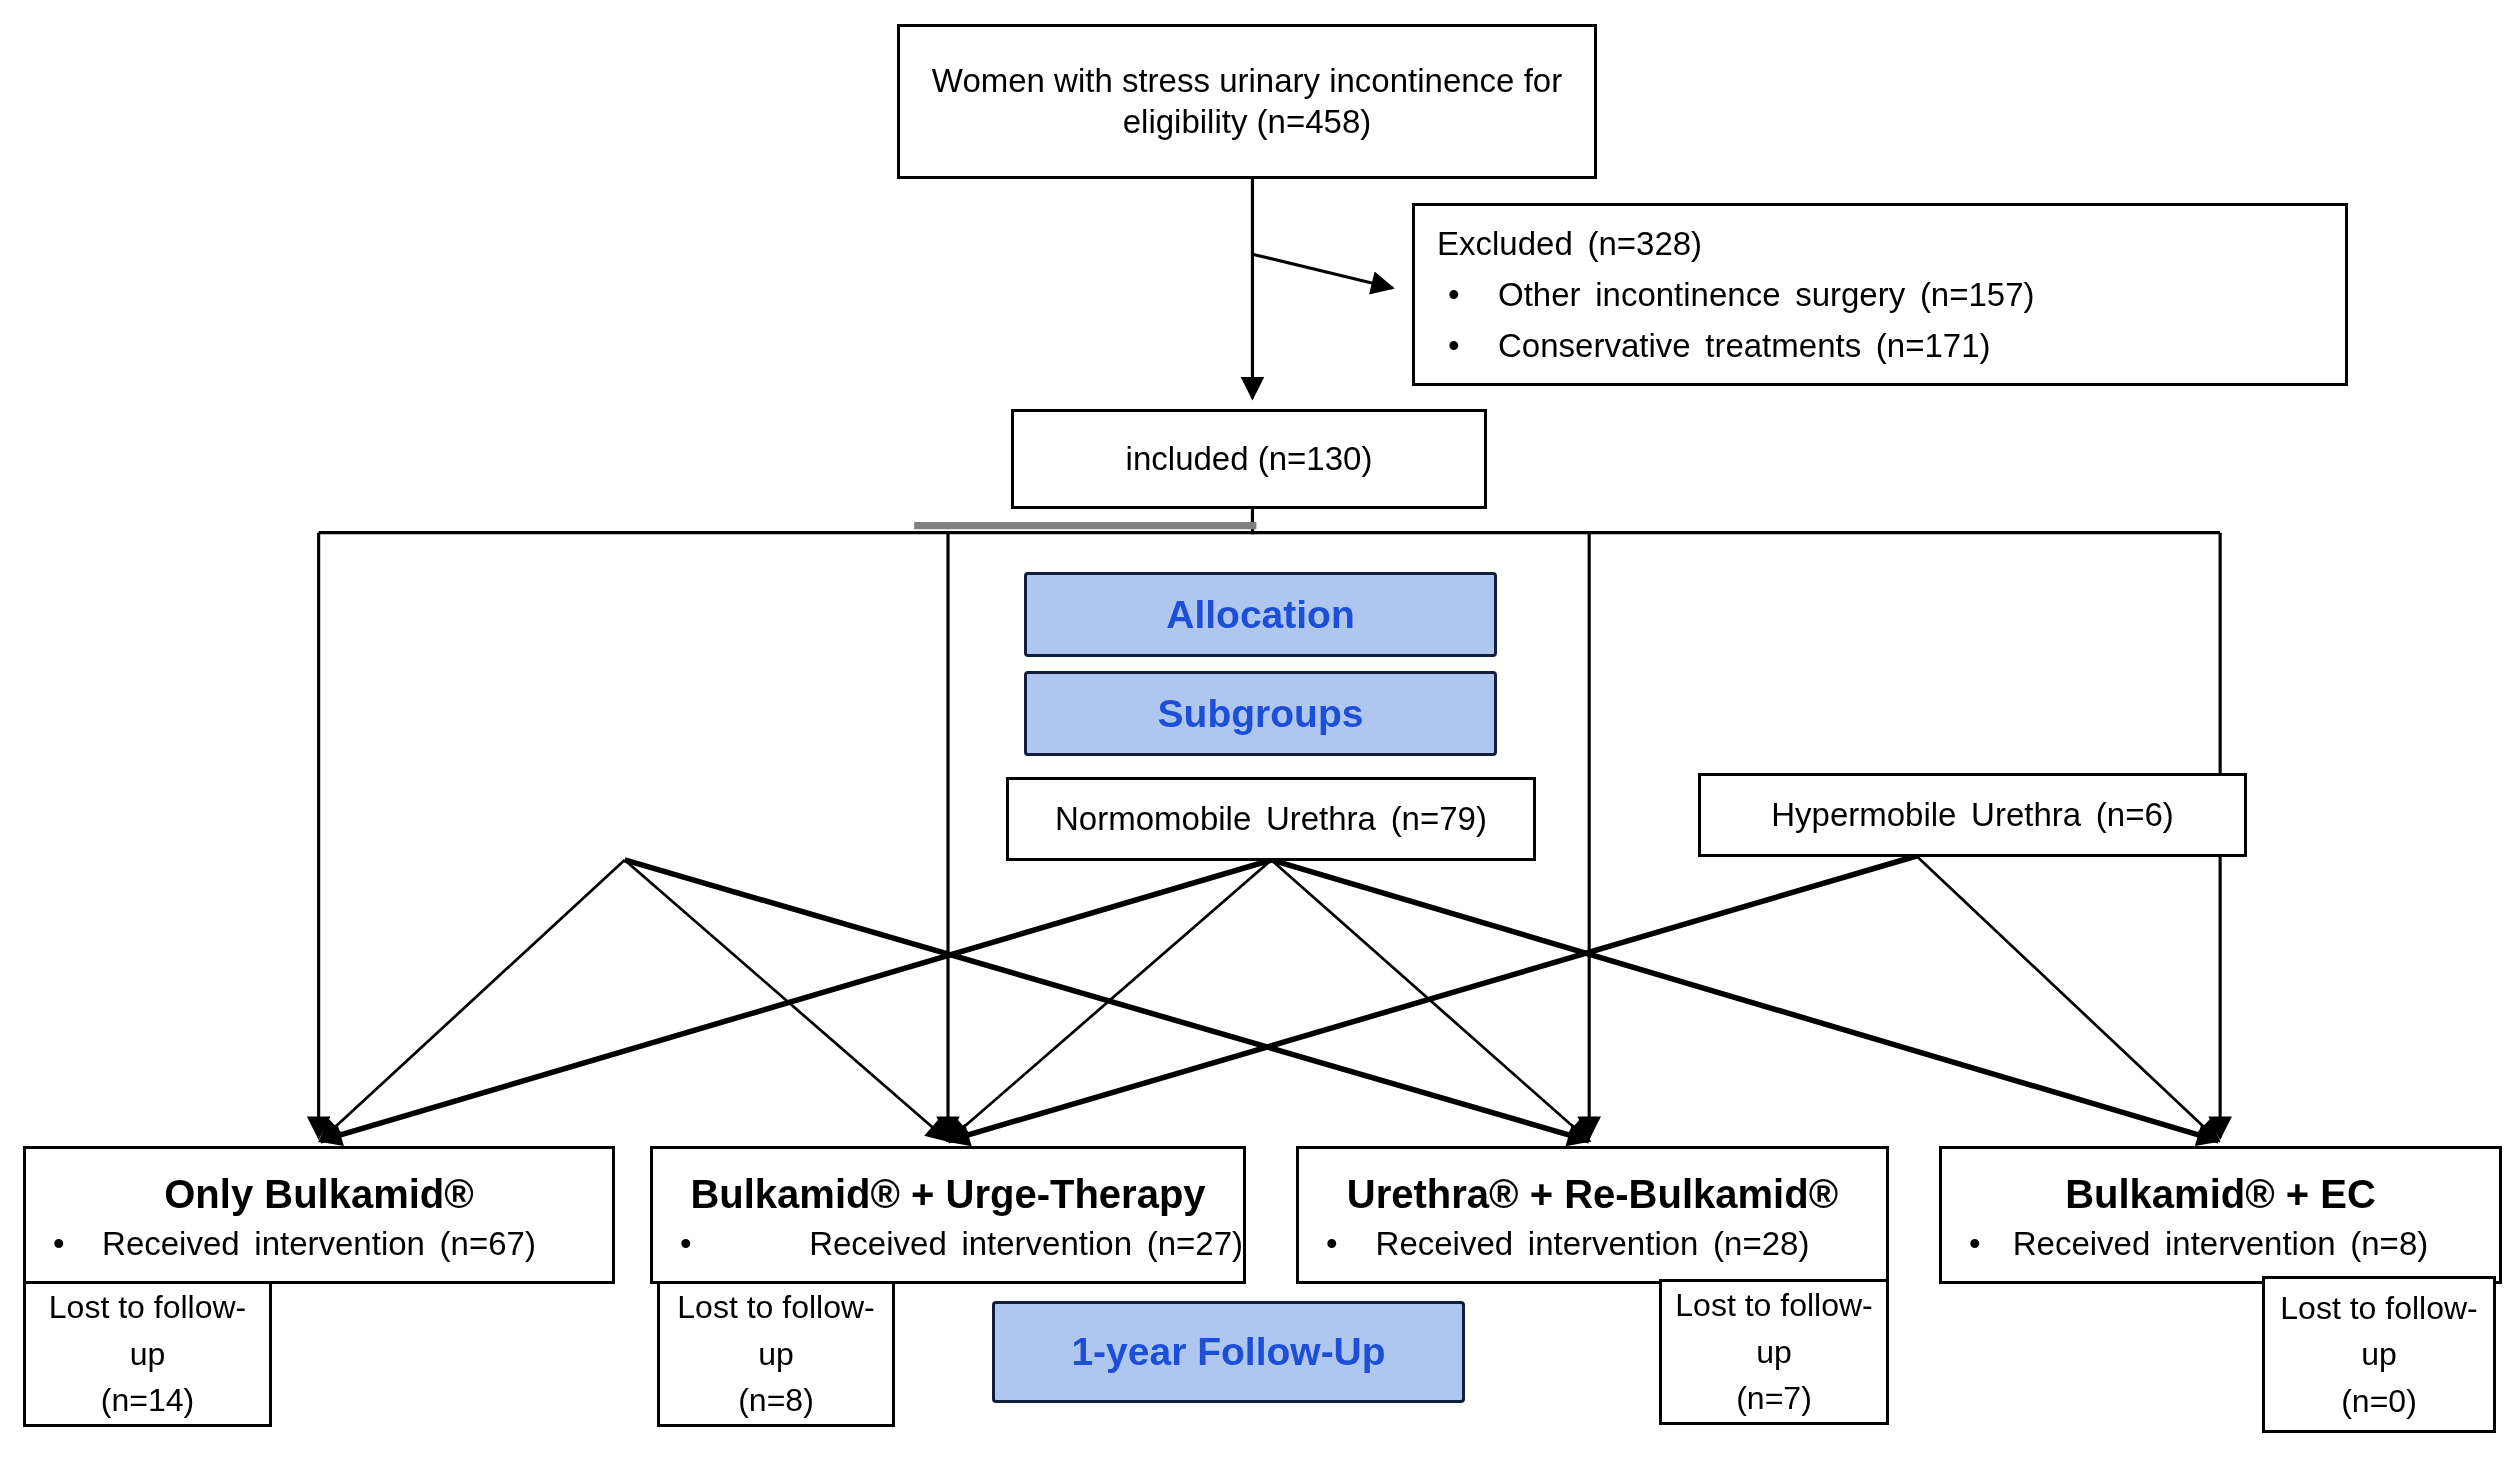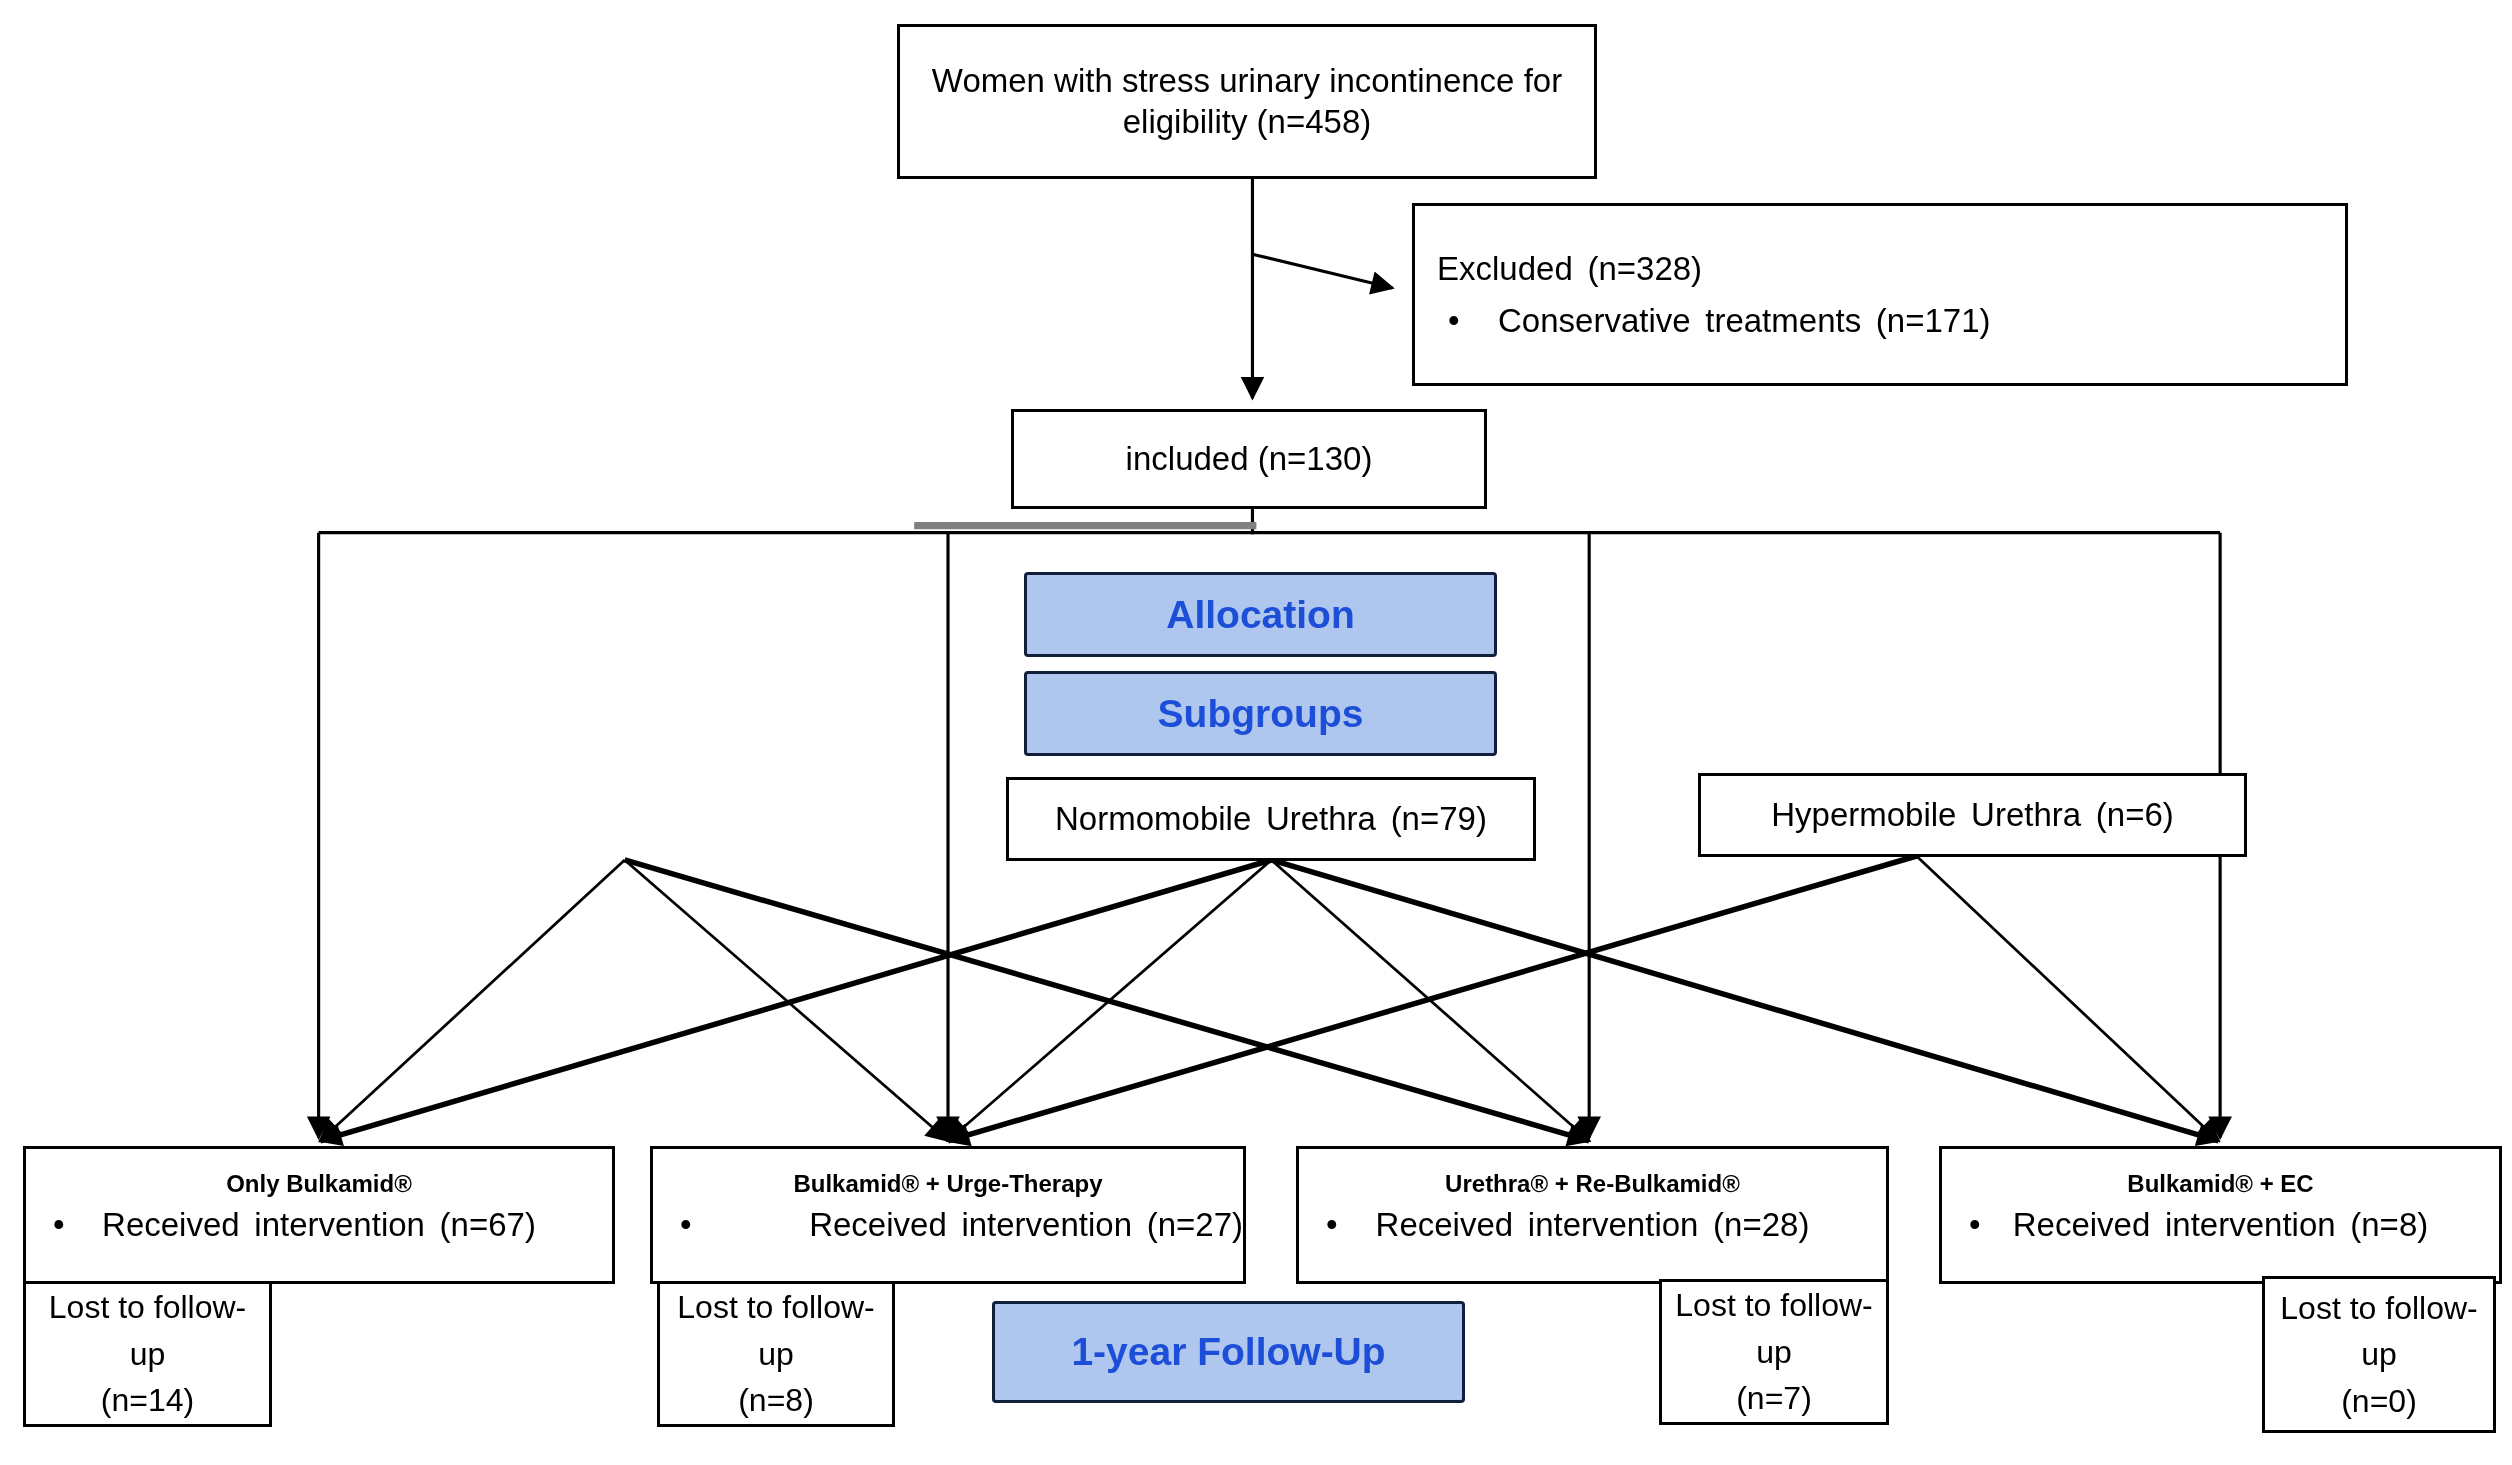--- a/index.html
+++ b/index.html
@@ -11,21 +11,21 @@
         box-sizing:border-box;display:flex;flex-direction:column;
         align-items:center;justify-content:center;text-align:center;}
   .plain{font-size:33px;line-height:1.25;}
   .wordspaced{word-spacing:5.5px;}
   .top-box{border-width:3.9px;}
   .excluded-box{align-items:flex-start;justify-content:center;text-align:left;
                 padding:7.9px 15.7px 7.9px 22px;font-size:33px;line-height:1.55;}
   .ex-line{display:block;}
   .bul{display:inline-block;width:61px;padding-left:11px;box-sizing:border-box;}
   .group-box{justify-content:flex-start;padding-top:20.5px;border-width:3.9px;}
-  .group-title{font-weight:bold;font-size:24px;line-height:1.2;}
+  .group-title{font-weight:bold;font-size:40px;line-height:1.2;}
   .int-line{position:relative;width:100%;margin-top:7.9px;font-size:33px;}
   .int-bullet{position:absolute;left:27px;top:0;}
   .lost-box{font-size:32px;line-height:1.45;padding:4.7px 7.9px;}
   .stage{position:absolute;z-index:1;background:#afc7ee;border:3.1px solid #111f3d;
          border-radius:4px;display:flex;align-items:center;justify-content:center;
          color:#1d4ed8;font-weight:bold;font-size:39px;}
 </style>
 </head>
 <body>
 
@@ -63,20 +63,21 @@
         <line x1="2436" y1="1088" x2="2820" y2="1450" stroke="#000000" stroke-width="3.5" marker-end="url(#arrow)"></line>
       </g>
   </svg>
 
   <div class="node plain top-box" style="left:897px;top:23.6px;width:700px;height:155px;padding:0 15.7px;">
     <span>Women with stress urinary incontinence for eligibility (n=458)</span>
   </div>
 
   <div class="node excluded-box wordspaced" style="left:1412px;top:203px;width:936px;height:183px;">
     <span class="ex-line">Excluded (n=328)</span>
+    <span class="ex-line"><span class="bul">•</span><span>Other incontinence surgery (n=157)</span></span>
     <span class="ex-line"><span class="bul">•</span><span>Conservative treatments (n=171)</span></span>
   </div>
 
   <div class="node plain" style="left:1011px;top:409px;width:476px;height:100px;">
     <span>included (n=130)</span>
   </div>
 
   <div class="stage" style="left:1024px;top:572px;width:467px;height:79px;">
     <span>Allocation</span>
   </div>

